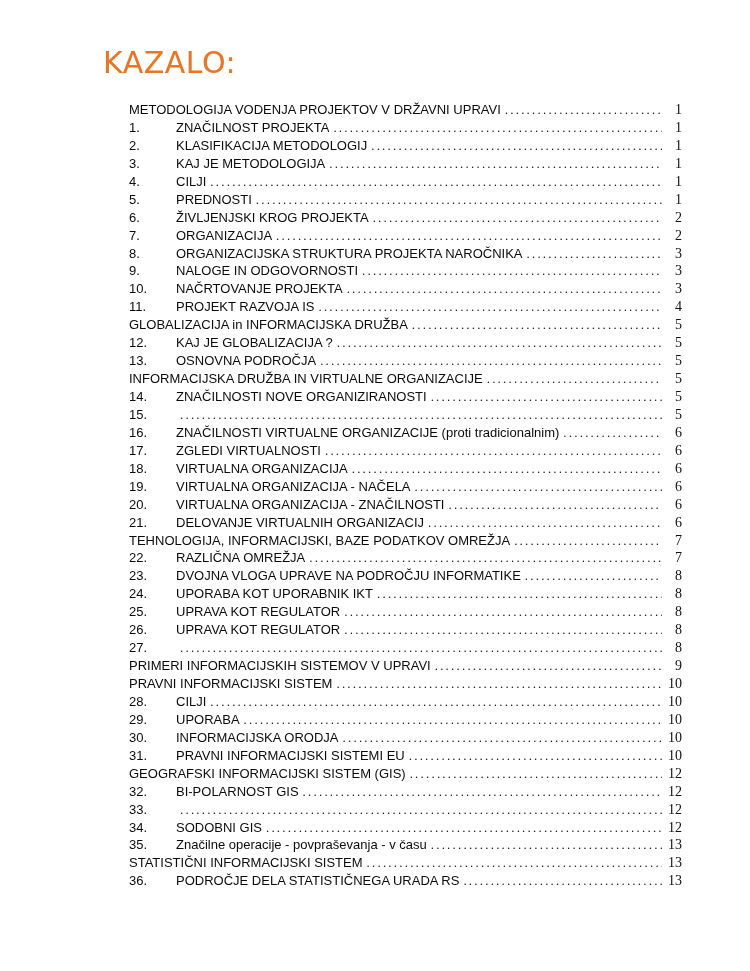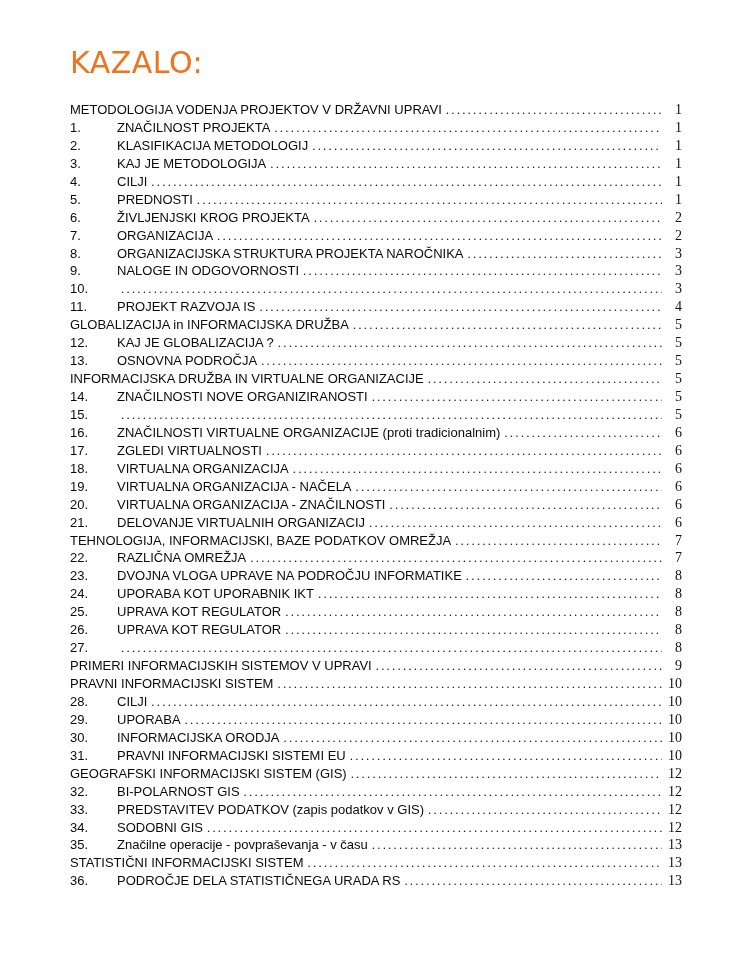--- a/index.html
+++ b/index.html
@@ -11,39 +11,40 @@
   body {
     width: 750px;
     height: 971px;
     font-family: "Liberation Sans", sans-serif;
     color: #0b0b0b;
     overflow: hidden;
   }
   .page {
     width: 750px;
     height: 971px;
-    padding: 44px 68px 0 70px;
+    padding: 44px 68px 0 103px;
   }
   h1.doc-title {
     margin: 0 0 19px 0;
     font-family: "DejaVu Sans", sans-serif;
     font-weight: 400;
     font-size: 30px;
     line-height: 38px;
     letter-spacing: 0.5px;
   }
   .toc { width: 100%; }
   .toc-row {
     display: flex;
     align-items: flex-start;
     height: 17.95px;
     line-height: 17.95px;
     white-space: nowrap;
     font-size: 13px;
     cursor: pointer;
+    margin-left: 26px;
   }
   .toc-row .num {
     flex: 0 0 47px;
     width: 47px;
   }
   .toc-row .label {
     flex: 0 0 auto;
     max-width: 540px;
     overflow: hidden;
   }
@@ -128,20 +129,21 @@
     <span class="pageno">3</span>
   </div>
       <div class="toc-row">
     <span class="num">9.</span>
     <span class="label">NALOGE IN ODGOVORNOSTI</span>
     <span class="leader">............................................................................................................................................................................................................................</span>
     <span class="pageno">3</span>
   </div>
       <div class="toc-row">
     <span class="num">10.</span>
+    <span class="label">NAČRTOVANJE PROJEKTA</span>
     <span class="leader">............................................................................................................................................................................................................................</span>
     <span class="pageno">3</span>
   </div>
       <div class="toc-row">
     <span class="num">11.</span>
     <span class="label">PROJEKT RAZVOJA IS</span>
     <span class="leader">............................................................................................................................................................................................................................</span>
     <span class="pageno">4</span>
   </div>
       <div class="toc-row heading">
@@ -299,21 +301,20 @@
     <span class="pageno">12</span>
   </div>
       <div class="toc-row">
     <span class="num">32.</span>
     <span class="label">BI-POLARNOST GIS</span>
     <span class="leader">............................................................................................................................................................................................................................</span>
     <span class="pageno">12</span>
   </div>
       <div class="toc-row">
     <span class="num">33.</span>
-    <span class="label">PREDSTAVITEV PODATKOV (zapis podatkov v GIS)</span>
     <span class="leader">............................................................................................................................................................................................................................</span>
     <span class="pageno">12</span>
   </div>
       <div class="toc-row">
     <span class="num">34.</span>
     <span class="label">SODOBNI GIS</span>
     <span class="leader">............................................................................................................................................................................................................................</span>
     <span class="pageno">12</span>
   </div>
       <div class="toc-row">

